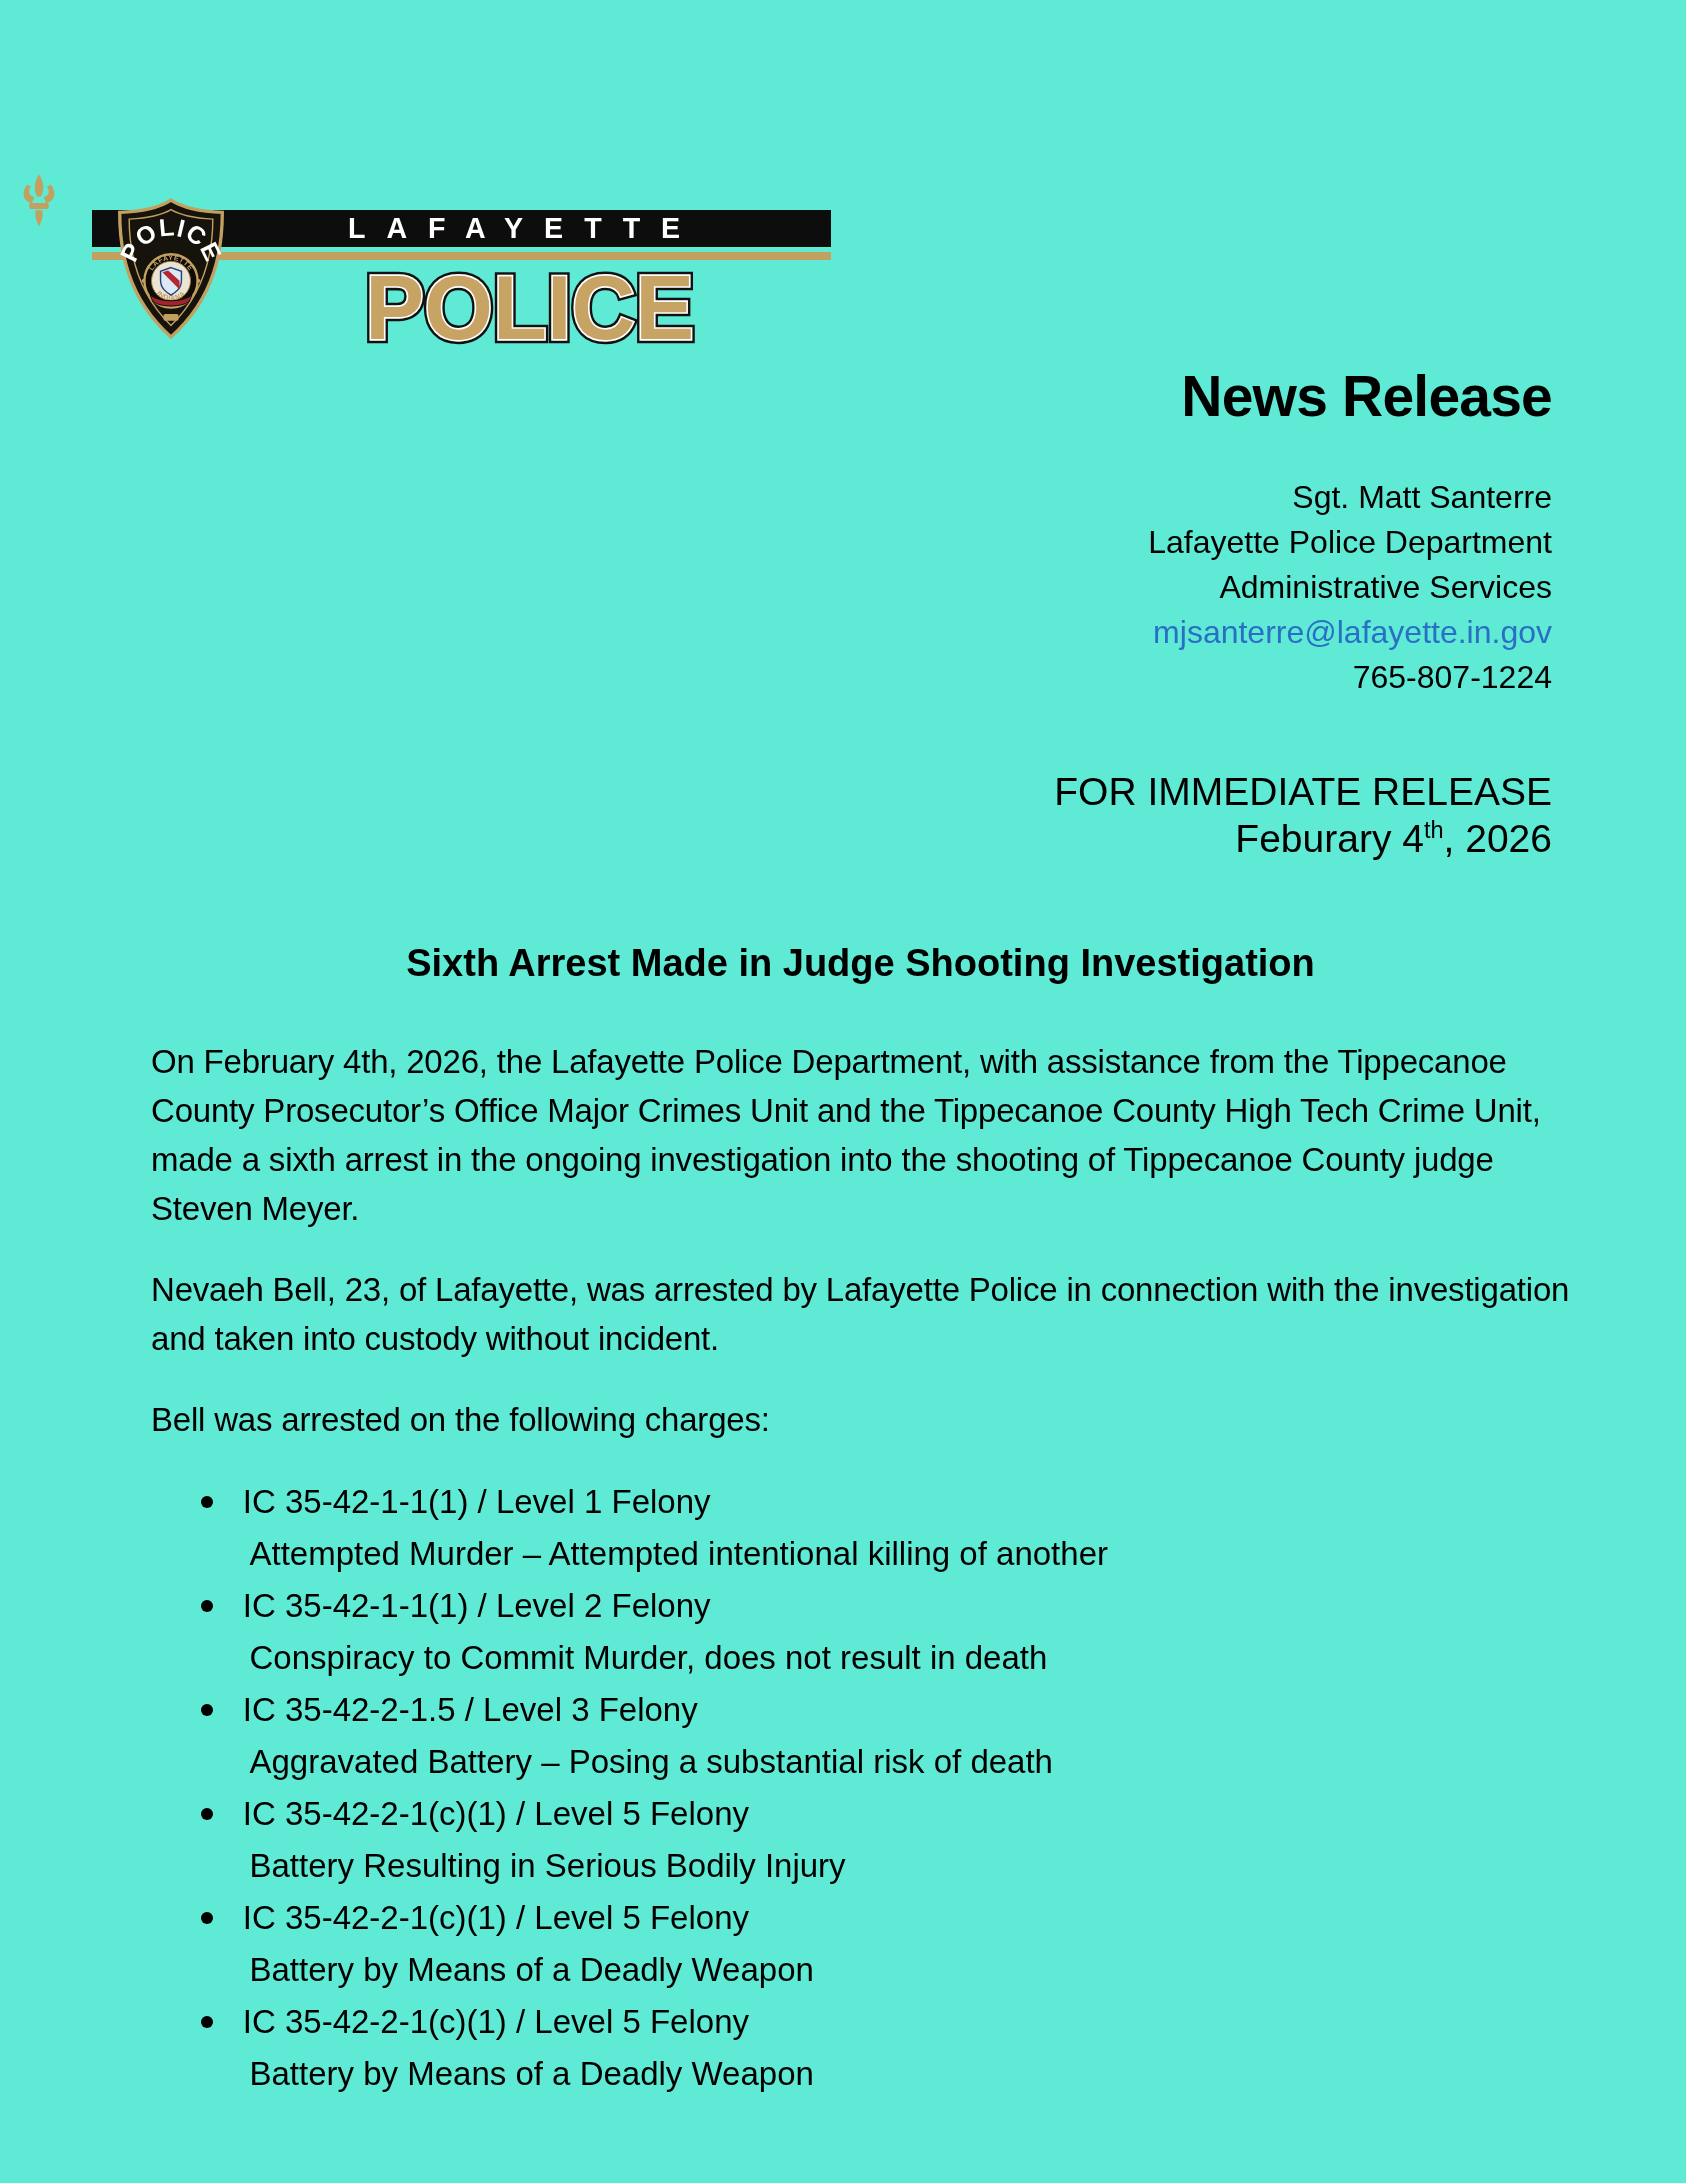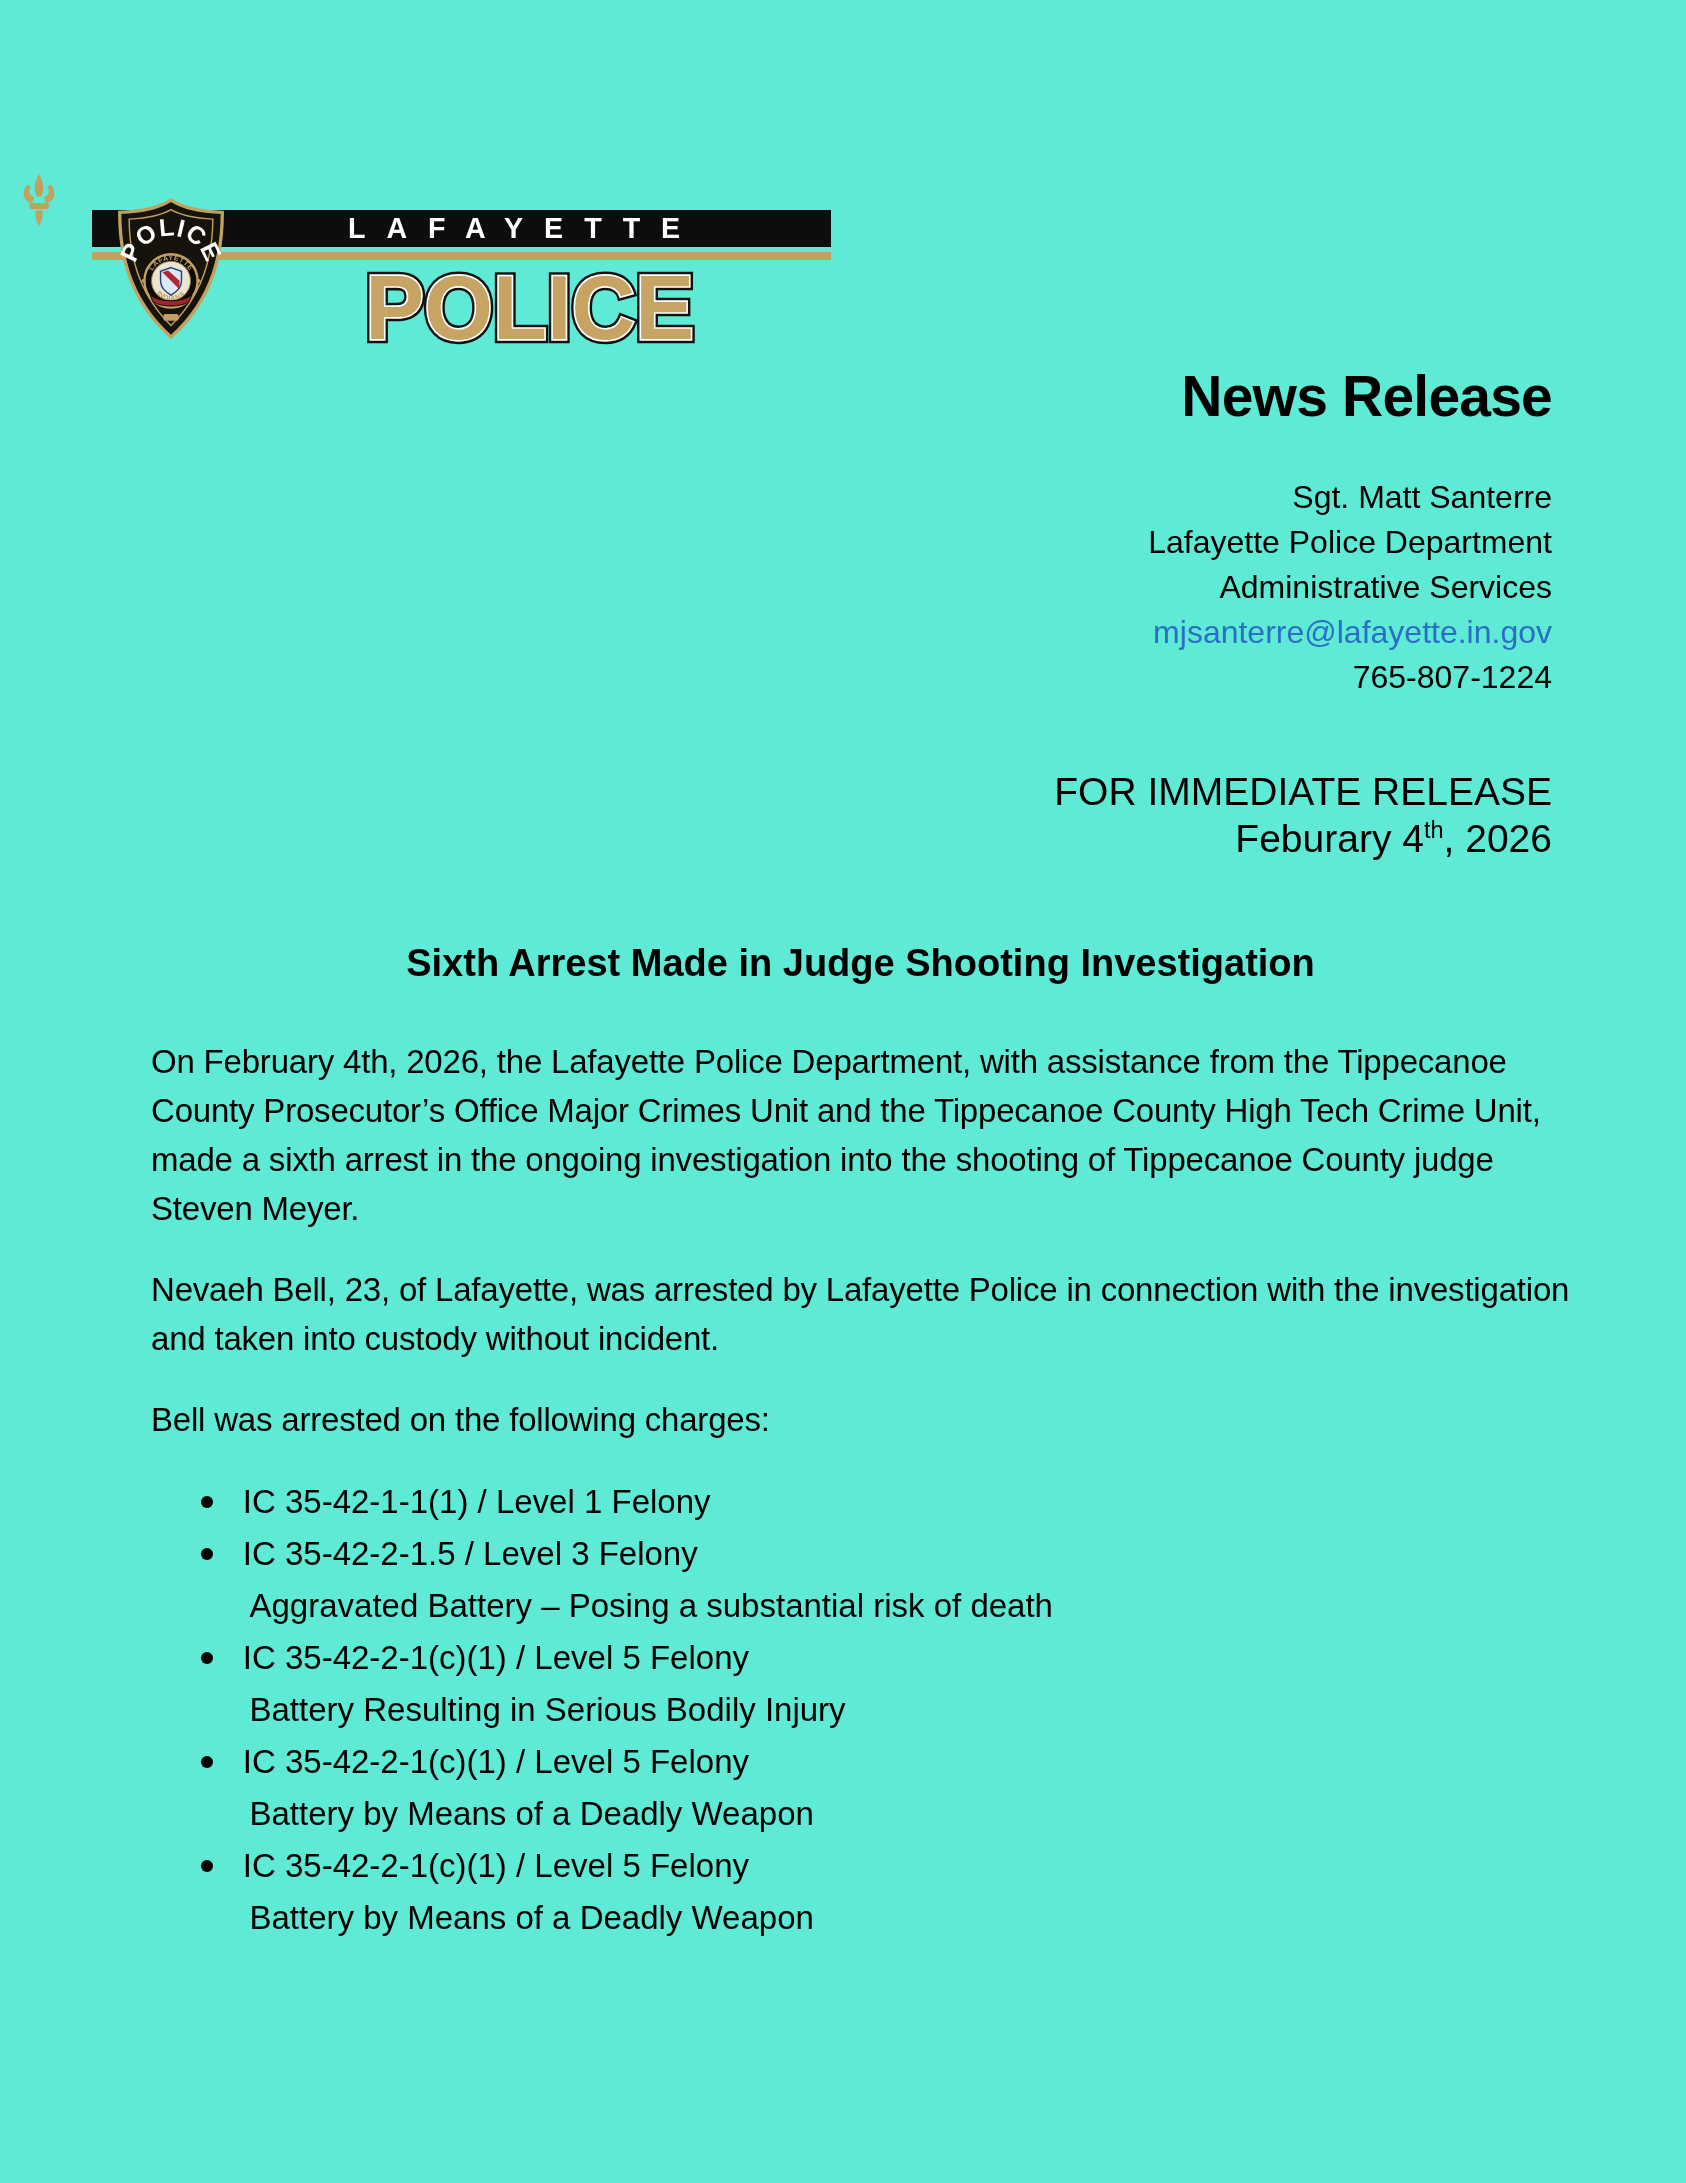--- a/index.html
+++ b/index.html
@@ -145,20 +145,28 @@
     <h2>Sixth Arrest Made in Judge Shooting Investigation</h2>
     <p>On February 4th, 2026, the Lafayette Police Department, with assistance from the Tippecanoe County Prosecutor’s Office Major Crimes Unit and the Tippecanoe County High Tech Crime Unit, made a sixth arrest in the ongoing investigation into the shooting of Tippecanoe County judge Steven Meyer.</p>
     <p>Nevaeh Bell, 23, of Lafayette, was arrested by Lafayette Police in connection with the investigation and taken into custody without incident.</p>
     <p>Bell was arrested on the following charges:</p>
 
     <ul class="charges">
       <li>
         <span class="dot"></span>
         <div>
           <div class="charge-code">IC 35-42-1-1(1) / Level 1 Felony</div>
+          <div class="charge-desc">Attempted Murder – Attempted intentional killing of another</div>
+        </div>
+      </li>
+      <li>
+        <span class="dot"></span>
+        <div>
+          <div class="charge-code">IC 35-42-1-1(1) / Level 2 Felony</div>
+          <div class="charge-desc">Conspiracy to Commit Murder, does not result in death</div>
         </div>
       </li>
       <li>
         <span class="dot"></span>
         <div>
           <div class="charge-code">IC 35-42-2-1.5 / Level 3 Felony</div>
           <div class="charge-desc">Aggravated Battery – Posing a substantial risk of death</div>
         </div>
       </li>
       <li>

